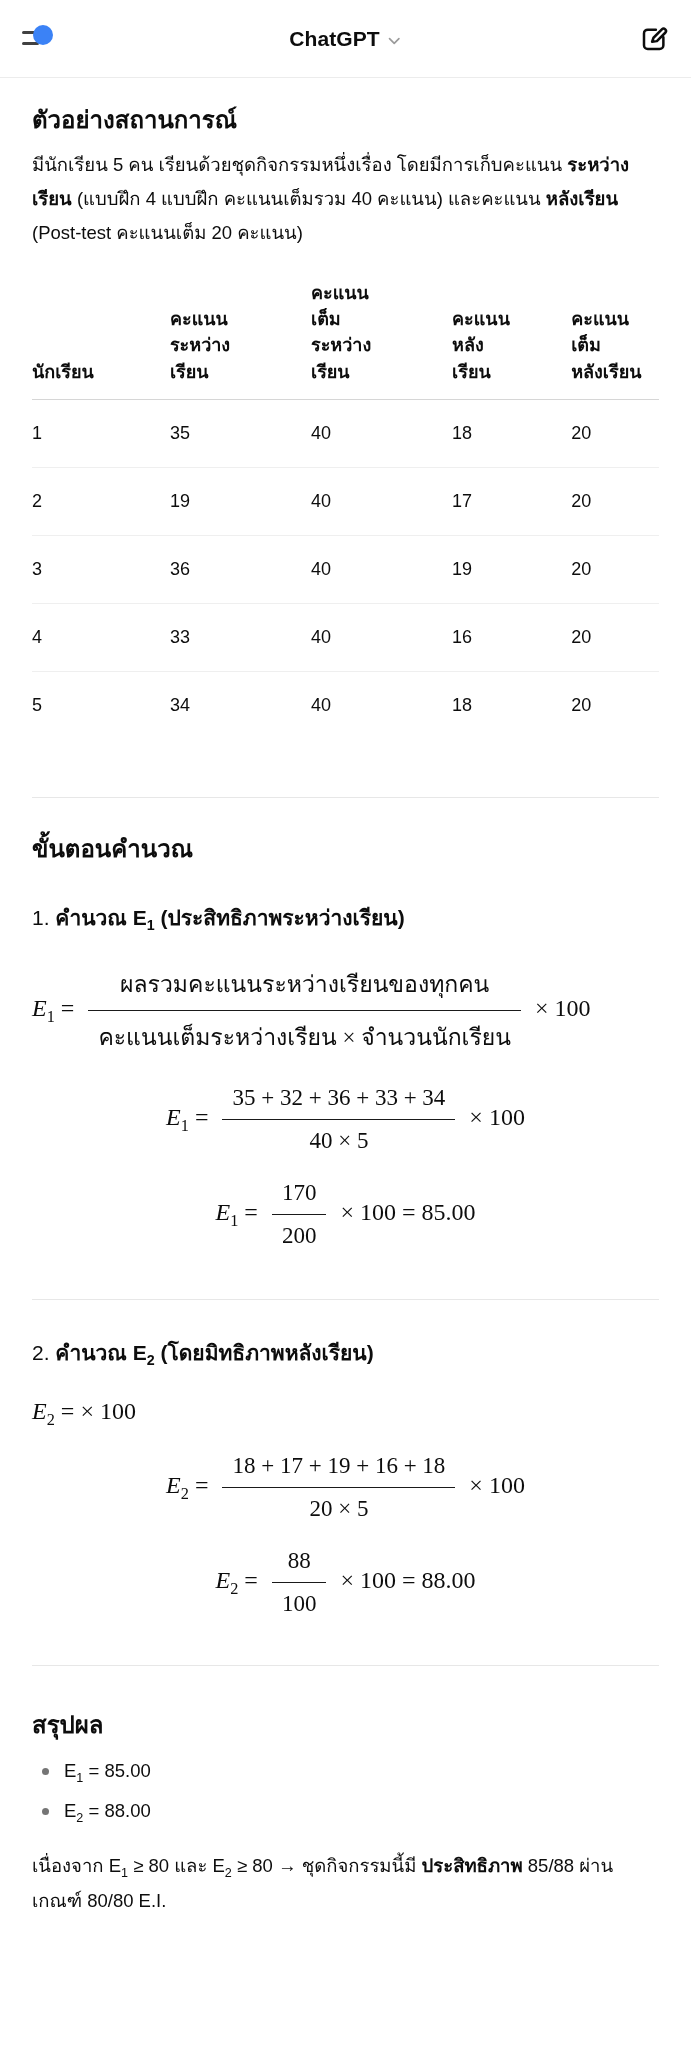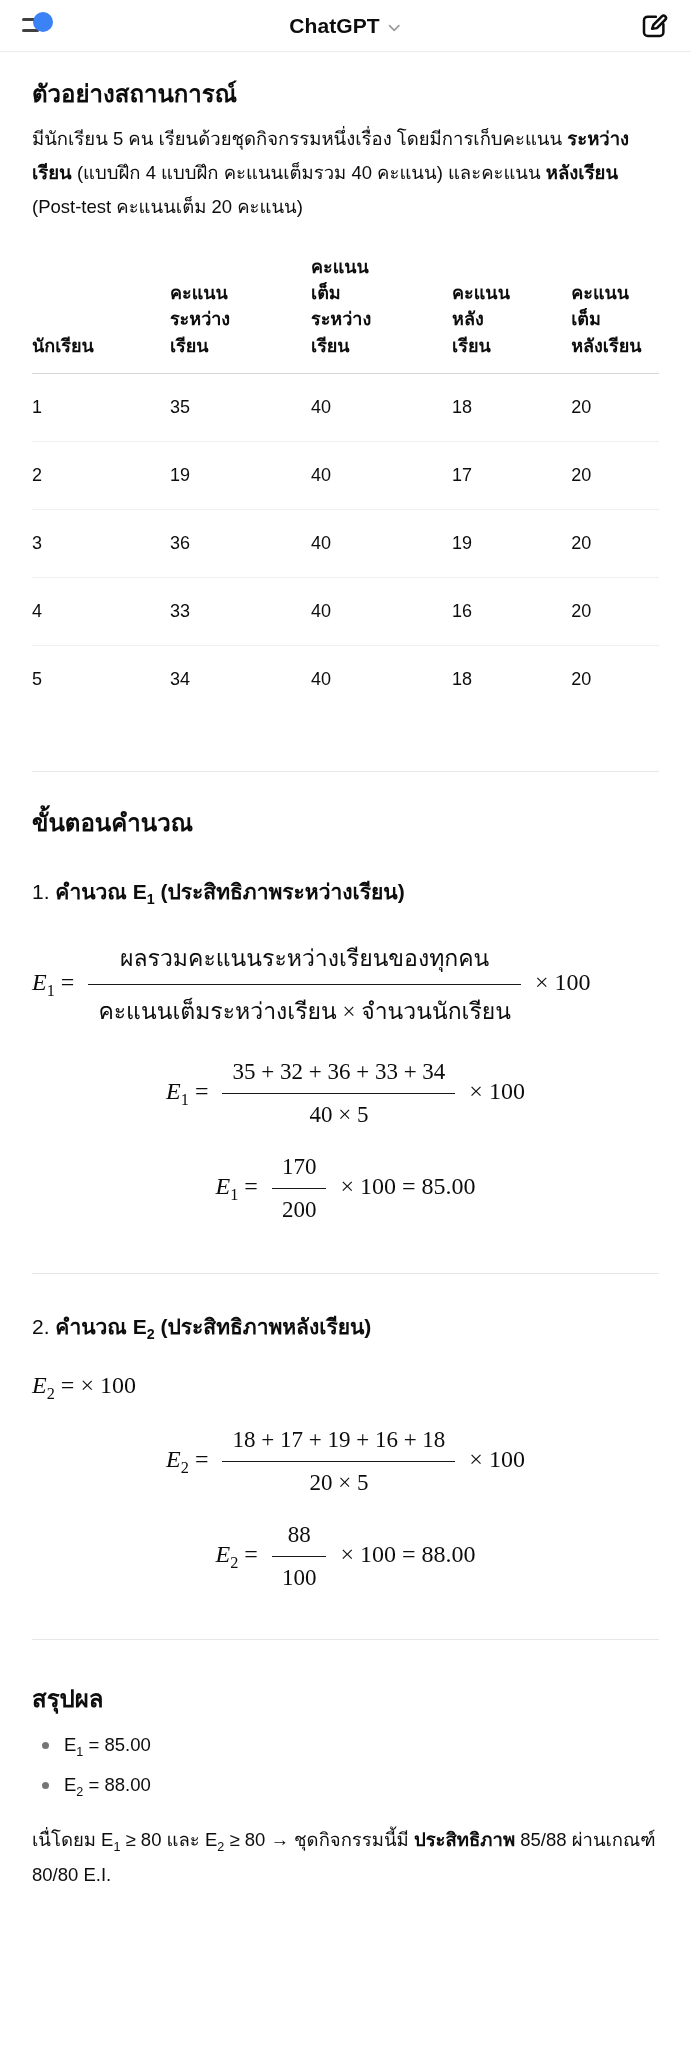--- a/index.html
+++ b/index.html
@@ -2,21 +2,21 @@
 <html><head>
 <meta charset="utf-8">
 <style>
   html,body{margin:0;padding:0;}
   body{
     width:691px;height:2048px;overflow:hidden;background:#ffffff;color:#0d0d0d;
     font-family:"Liberation Sans","DejaVu Sans",sans-serif;
     -webkit-font-smoothing:antialiased;
   }
   
-  .nav{height:52px;display:flex;align-items:center;justify-content:space-between;
+  .nav{height:78px;display:flex;align-items:center;justify-content:space-between;
        padding:0 22px;border-bottom:1px solid #ececec;position:relative;box-sizing:border-box;}
   .menu-btn{position:relative;width:30px;height:26px;cursor:pointer;}
   .menu-bar{position:absolute;left:0;width:17px;height:3.5px;border-radius:2px;background:#414141;}
   .menu-bar.b1{top:5px;}
   .menu-bar.b2{top:16px;}
   .menu-dot{position:absolute;left:11px;top:-1px;width:20px;height:20px;border-radius:50%;}
   .title-wrap{position:absolute;left:50%;transform:translateX(-50%);display:flex;align-items:center;gap:7px;cursor:pointer;}
   .title{font-size:21px;font-weight:600;letter-spacing:.1px;}
   .chev{width:15px;height:15px;margin-top:3px;}
   .compose-btn{width:30px;height:30px;cursor:pointer;}
@@ -149,29 +149,29 @@
 
   <div class="h-section" style="margin-top:34px;">ขั้นตอนคำนวณ</div>
 
   <div class="step"><span>1. </span><b>คำนวณ E</b><sub style="font-weight: 700;">1</sub><b> (ประสิทธิภาพระหว่างเรียน)</b></div>
   <div class="formula"><span class="fvar">E</span><sub>1</sub><span class="feq"> = </span><span class="frac"><span class="num">ผลรวมคะแนนระหว่างเรียนของทุกคน</span><span class="den">คะแนนเต็มระหว่างเรียน × จำนวนนักเรียน</span></span><span class="fpost"> × 100</span></div>
   <div class="formula f-center" style="margin-top:26px;"><span class="fvar">E</span><sub>1</sub><span class="feq"> = </span><span class="frac"><span class="num">35 + 32 + 36 + 33 + 34</span><span class="den">40 × 5</span></span><span class="fpost"> × 100</span></div>
   <div class="formula f-center" style="margin-top:22px;"><span class="fvar">E</span><sub>1</sub><span class="feq"> = </span><span class="frac"><span class="num">170</span><span class="den">200</span></span><span class="fpost"> × 100 = 85.00</span></div>
 
   <hr class="sep" style="margin-top:48px;">
 
-  <div class="step"><span>2. </span><b>คำนวณ E</b><sub style="font-weight: 700;">2</sub><b> (ประสิทธิภาพหลังเรียน)</b></div>
+  <div class="step"><span>2. </span><b>คำนวณ E</b><sub style="font-weight: 700;">2</sub><b> (โดยมิทธิภาพหลังเรียน)</b></div>
   <div class="formula"><span class="fvar">E</span><sub>2</sub><span class="feq"> = </span><span class="fpost"> × 100</span></div>
   <div class="formula f-center" style="margin-top:26px;"><span class="fvar">E</span><sub>2</sub><span class="feq"> = </span><span class="frac"><span class="num">18 + 17 + 19 + 16 + 18</span><span class="den">20 × 5</span></span><span class="fpost"> × 100</span></div>
   <div class="formula f-center" style="margin-top:22px;"><span class="fvar">E</span><sub>2</sub><span class="feq"> = </span><span class="frac"><span class="num">88</span><span class="den">100</span></span><span class="fpost"> × 100 = 88.00</span></div>
 
   <hr class="sep" style="margin-top:46px;">
 
   <div class="h-section" style="margin-top:42px;">สรุปผล</div>
 
   <ul class="summary">
       <li><span>E</span><sub>1</sub><span> = 85.00</span></li>
       <li><span>E</span><sub>2</sub><span> = 88.00</span></li>
     </ul>
 
-  <div class="conclusion"><span>เนื่โดยม E</span><sub>1</sub><span> ≥ 80 และ E</span><sub>2</sub><span> ≥ 80 → ชุดกิจกรรมนี้มี </span><b>ประสิทธิภาพ</b><span> 85/88 ผ่านเกณฑ์ 80/80 E.I.</span></div>
+  <div class="conclusion"><span>เนื่องจาก E</span><sub>1</sub><span> ≥ 80 และ E</span><sub>2</sub><span> ≥ 80 → ชุดกิจกรรมนี้มี </span><b>ประสิทธิภาพ</b><span> 85/88 ผ่านเกณฑ์ 80/80 E.I.</span></div>
 
 </div>
 
 </body></html>

